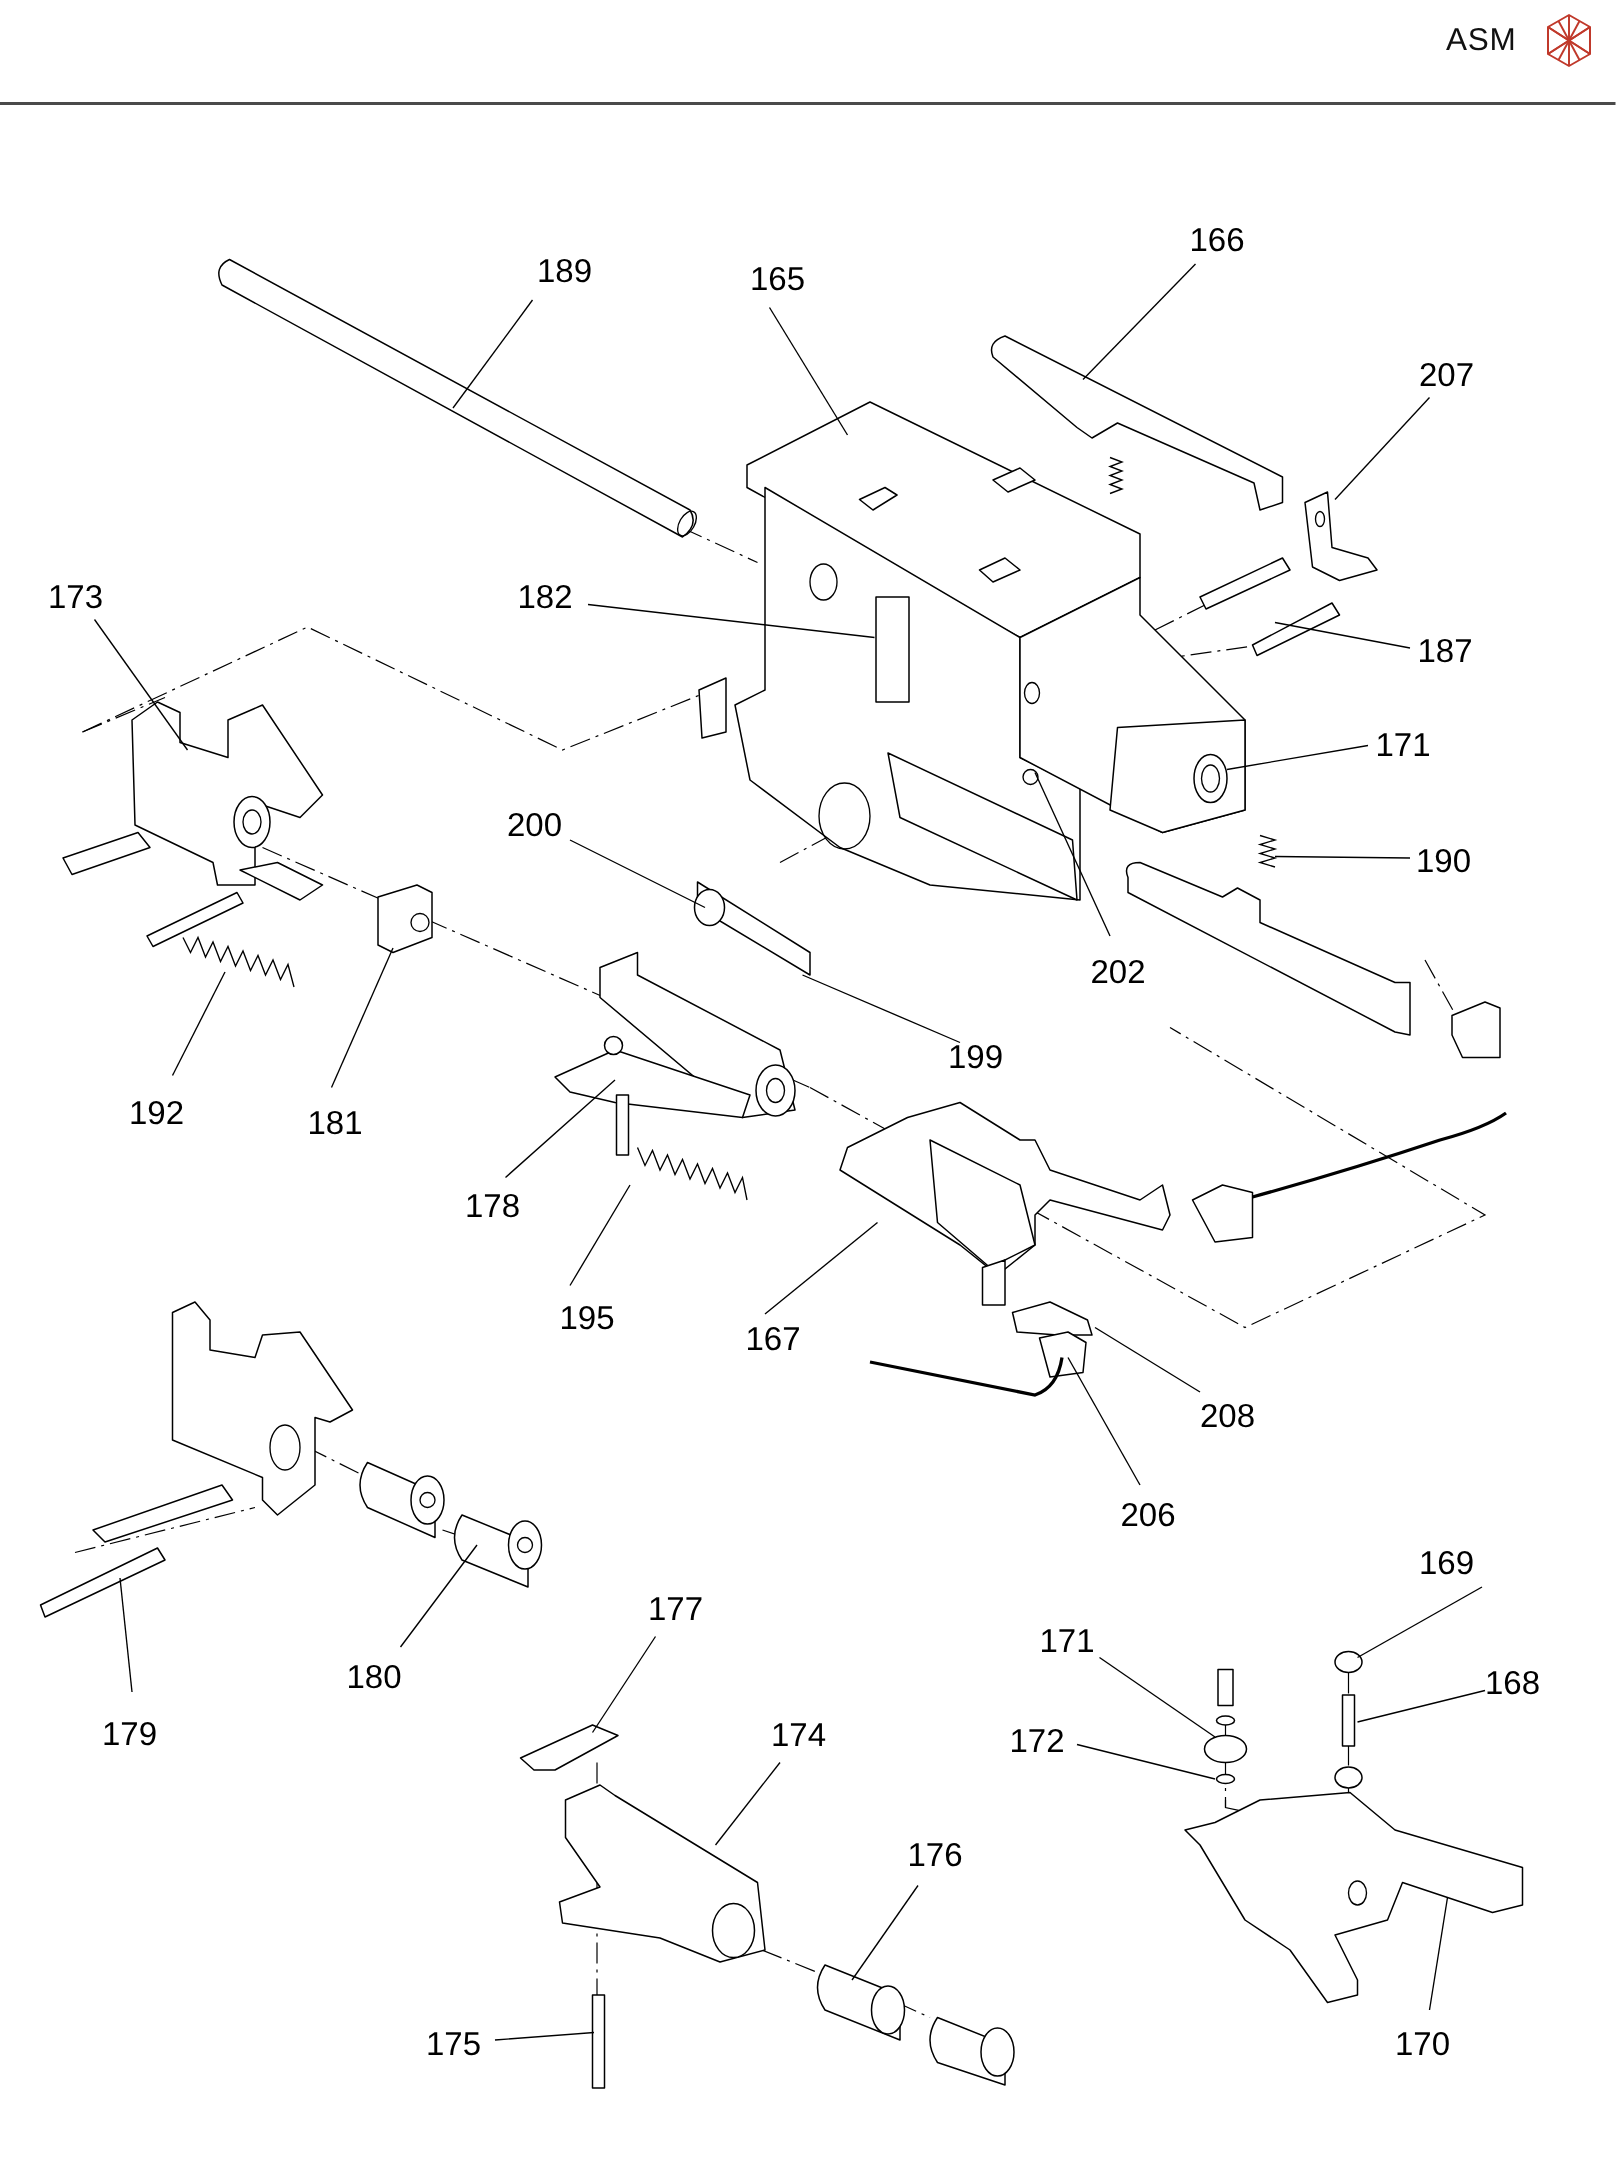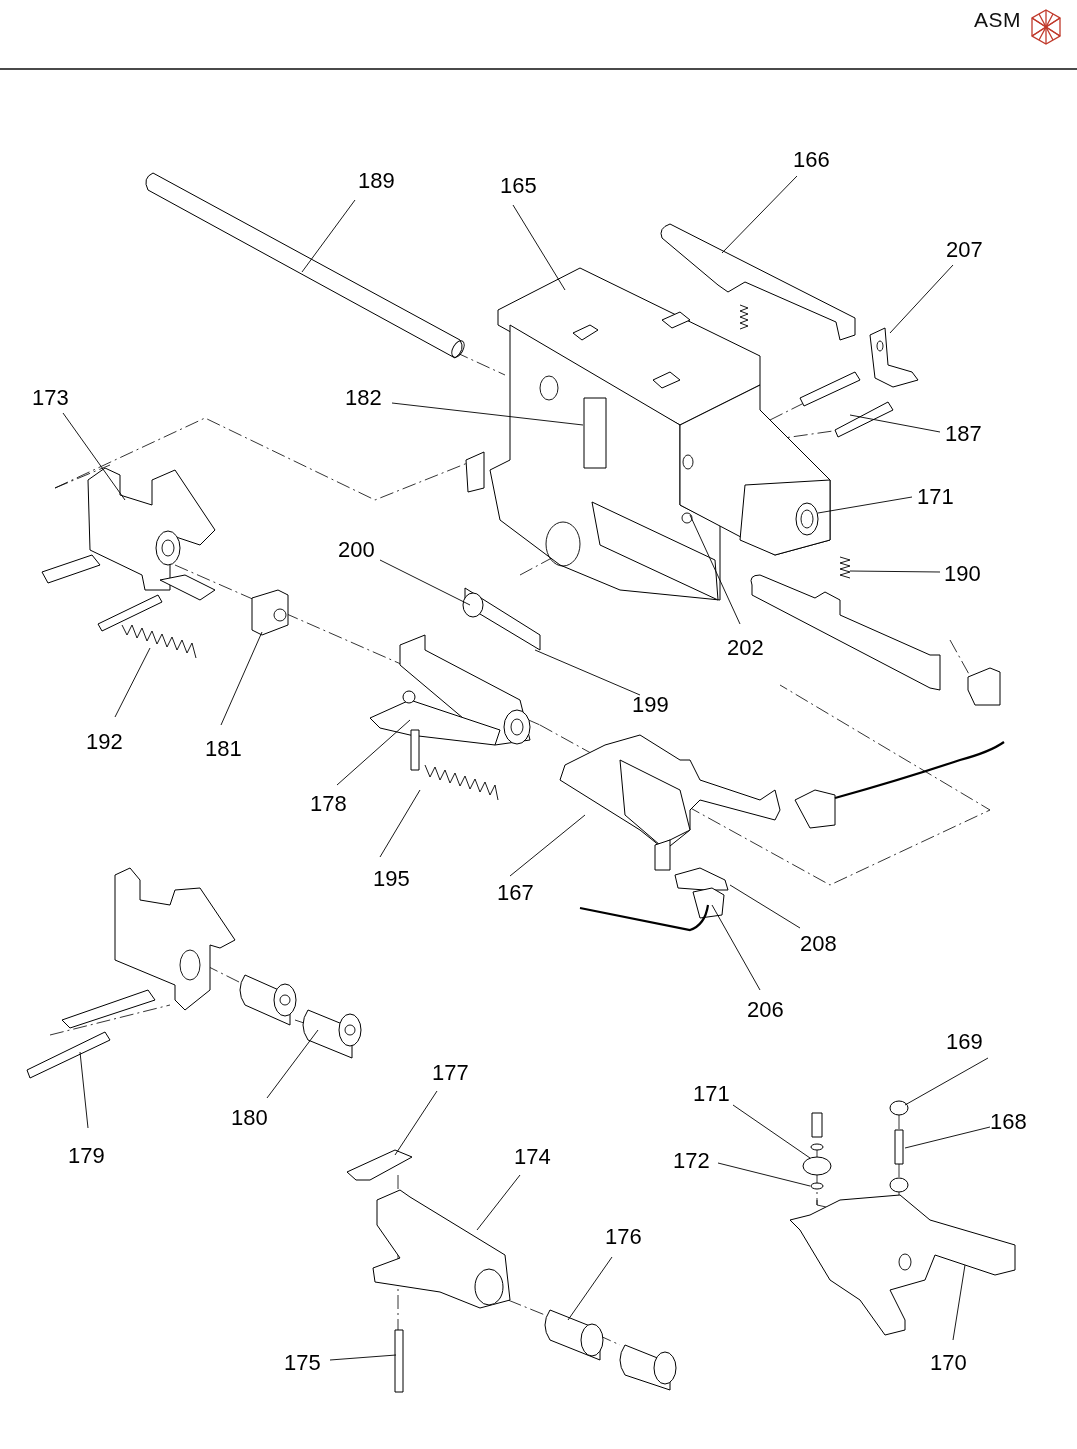--- a/index.html
+++ b/index.html
@@ -1,19 +1,19 @@
 <!DOCTYPE html>
 <html><head>
 <meta charset="utf-8">
 <style>
   html, body { margin: 0; padding: 0; background: #ffffff; }
   body { width: 1077px; height: 1449px; position: relative; overflow: hidden;
          font-family: "Liberation Sans", sans-serif; }
   .header { position: absolute; left: 0; top: 0; width: 1077px; height: 70px; }
-  .brand { position: absolute; right: 14px; top: 8px; display: flex; gap: 8px; }
+  .brand { position: absolute; right: 14px; top: 8px; display: flex; align-items: center; gap: 18px; }
   .brand-text { font-family: "Liberation Sans", sans-serif; font-size: 21px; color: #111; letter-spacing: 0.5px; }
   .rule { position: absolute; left: 0; top: 68px; width: 1077px; height: 2px; background: #4a4a4a; }
   svg.drawing { position: absolute; left: 0; top: 0; }
   .callout { font-family: "Liberation Sans", sans-serif; font-size: 22px; fill: #000; }
   .part { fill: #fff; stroke: #000; stroke-width: 1; stroke-linejoin: round; }
   .thin { fill: none; stroke: #000; stroke-width: 0.9; }
   .leader { fill: none; stroke: #000; stroke-width: 0.9; }
   .center { fill: none; stroke: #000; stroke-width: 0.8; stroke-dasharray: 14 4 2 4; }
   .wire { fill: none; stroke: #000; stroke-width: 2.2; }
   .spring { fill: none; stroke: #000; stroke-width: 0.9; }

